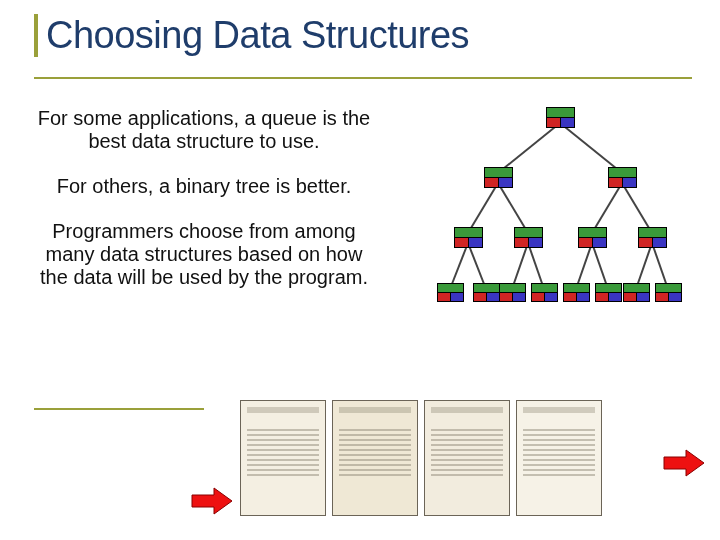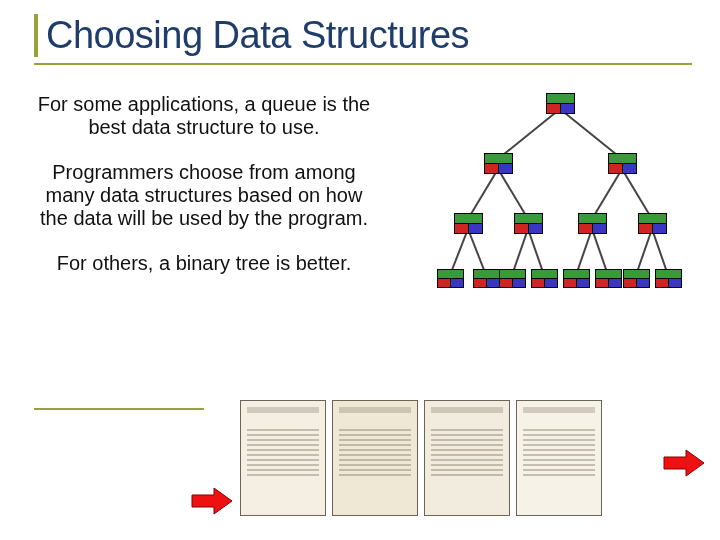--- a/index.html
+++ b/index.html
@@ -1,18 +1,18 @@
 <!DOCTYPE html>
 <html><head>
 <meta charset="utf-8">
 <style>
   * { box-sizing: border-box; margin: 0; padding: 0; }
   html, body { width: 720px; height: 540px; font-family: Arial, Helvetica, sans-serif; background: #fff; overflow: hidden; }
   .slide { width: 720px; height: 540px; position: relative; padding: 14px 28px 18px 34px; }
-  .title-wrap { border-left: 4px solid #9aa03a; padding-left: 8px; margin-bottom: 6px; }
+  .title-wrap { border-left: 4px solid #9aa03a; padding-left: 8px; margin-bottom: 20px; }
   .title { font-size: 38px; font-weight: 400; color: #1f3d6b; letter-spacing: -0.5px; }
   .title-rule { border: none; border-top: 2px solid #9aa03a; margin: 2px 0 28px 0; }
   .body { display: flex; gap: 18px; text-align: center; }
   .text-col { flex: 1; }
   .para { font-size: 20px; line-height: 1.15; color: #111; margin-bottom: 22px; max-width: 340px; }
   .tree-col { width: 264px; position: relative; margin-top:-8px; }
   .tree-svg { width: 264px; height: 210px; background: #fff; }
   .node rect { stroke: #000; stroke-width: 1; shape-rendering: crispEdges; }
   .edge { stroke: #444; stroke-width: 2; }
   .footer-rule { position: absolute; left: 34px; bottom: 130px; width: 170px; border: none; border-top: 2px solid #9aa03a; }
@@ -33,22 +33,22 @@
 <div class="slide">
 
   <div class="title-wrap">
     <h1 class="title">Choosing Data Structures</h1>
   </div>
   <hr class="title-rule">
 
   <div class="body">
     <div class="text-col">
       <p class="para">For some applications, a queue is the best data structure to use.</p>
+      <p class="para">For others, a binary tree is better.</p>
       <p class="para">Programmers choose from among many data structures based on how the data will be used by the program.</p>
-      <p class="para">For others, a binary tree is better.</p>
     </div>
 
     <div class="tree-col">
       <svg class="tree-svg" viewBox="0 0 264 210">
 
         <line class="edge" x1="132" y1="24" x2="70" y2="74"></line>
         <line class="edge" x1="132" y1="24" x2="194" y2="74"></line>
         <line class="edge" x1="70" y1="84" x2="40" y2="134"></line>
         <line class="edge" x1="70" y1="84" x2="100" y2="134"></line>
         <line class="edge" x1="194" y1="84" x2="164" y2="134"></line>

